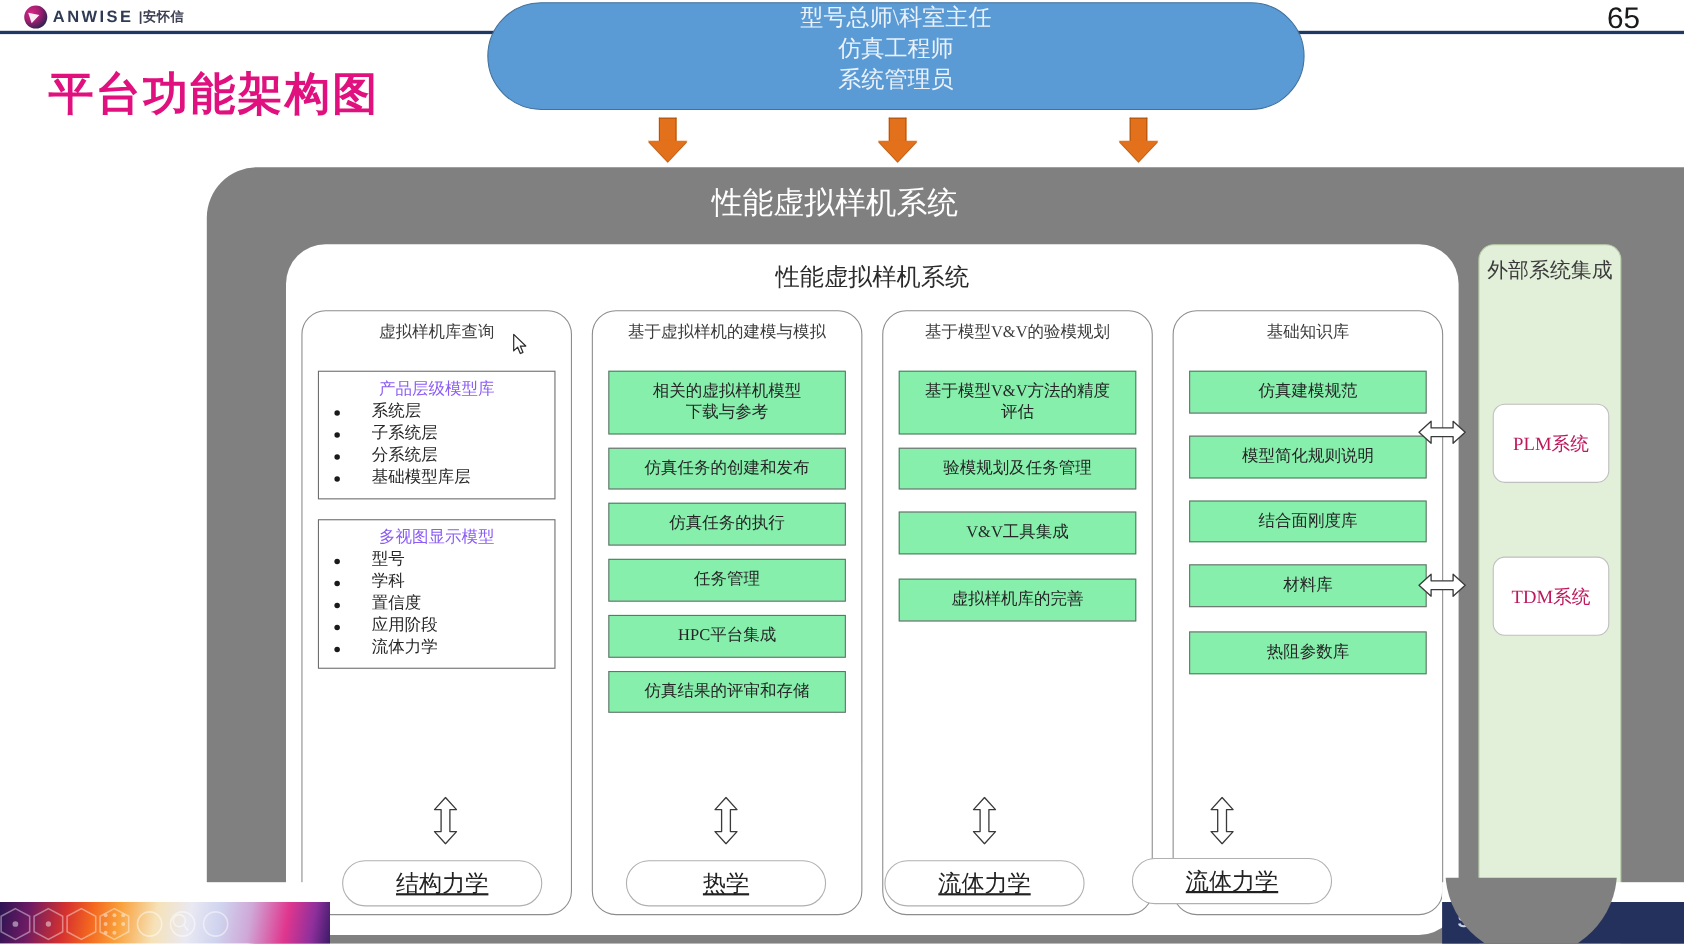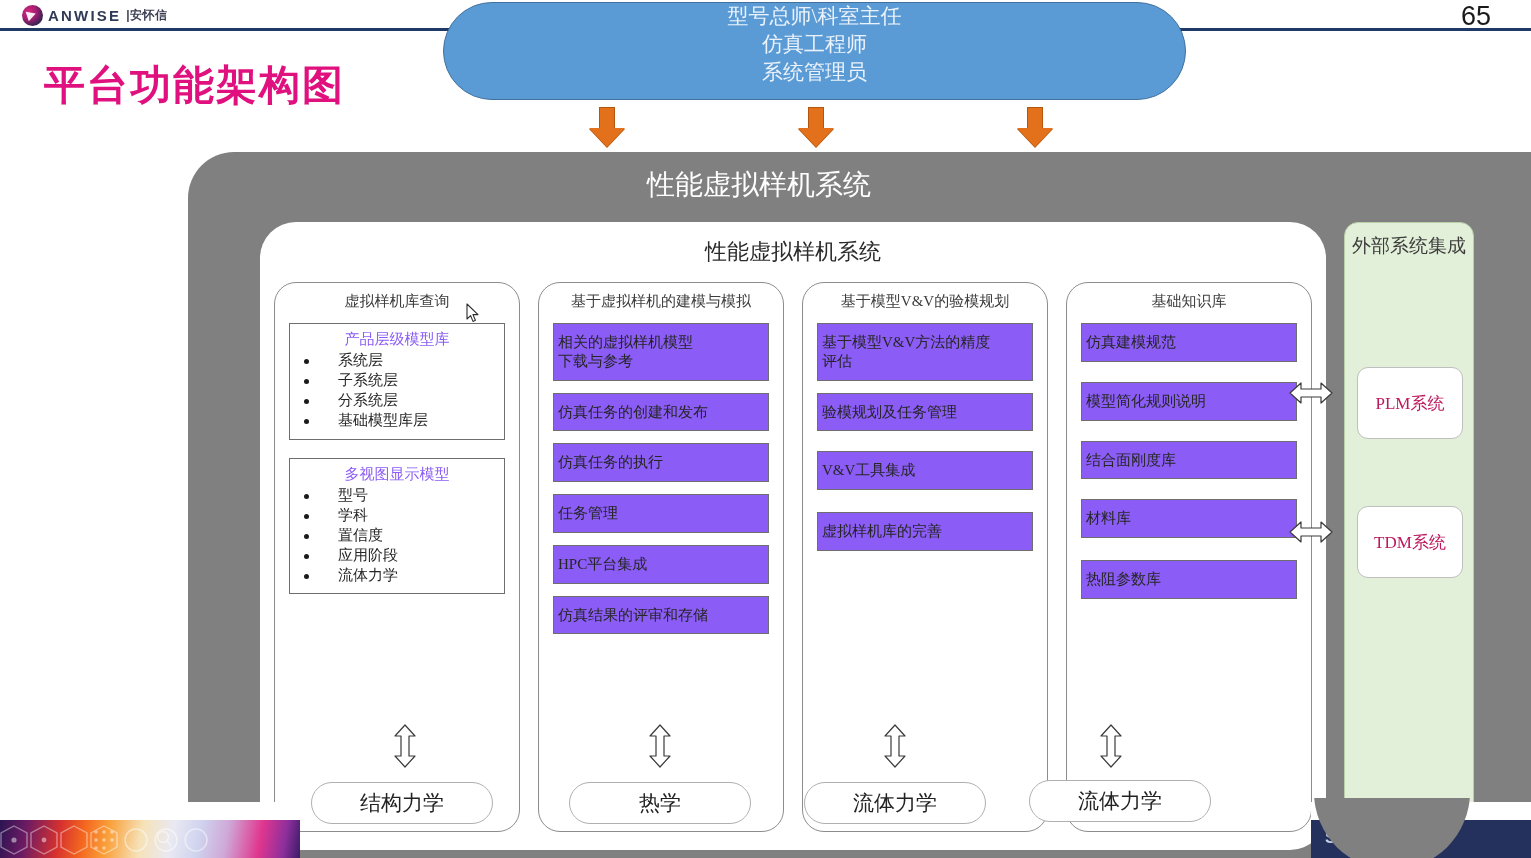--- a/index.html
+++ b/index.html
@@ -127,25 +127,26 @@
   .col {
     width: 246px;
     border: 1px solid #8d8d8d;
     border-radius: 22px;
     background: #ffffff;
     position: relative;
     padding: 9px 14px 10px;
   }
   .col-hd {
     text-align: center; font-size: 15px; color: #3c3c3c;
-    margin-bottom: 12px;
+    margin-bottom: 26px;
   }
   .cell {
     border: 1px solid #6e6e6e;
-    background: #8b5cf6;
+    background: #86efac;
+    text-align: center;
     font-size: 15px; color: #262626;
     padding: 9px 4px;
     margin-bottom: 12px;
     line-height: 1.25;
   }
   .bullets {
     border: 1px solid #6e6e6e;
     background: #ffffff;
     padding: 6px 6px 8px 6px;
     margin-bottom: 18px;
@@ -197,21 +198,21 @@
   .varrow svg { display: block; }
 
   
   .disc {
     position: absolute;
     width: 182px; height: 42px;
     background: #ffffff;
     border: 1px solid #b0b0b0;
     border-radius: 21px;
     display: flex; align-items: center; justify-content: center;
-    font-size: 21px; color: #222222;
+    font-size: 21px; color: #222222; text-decoration: underline;
   }
 
   
   .footer-band {
     position: absolute; left: 0; bottom: 0; width: 300px; height: 38px;
     overflow: hidden;
   }
   .footer-band .g {
     position: absolute; inset: 0;
     background:

